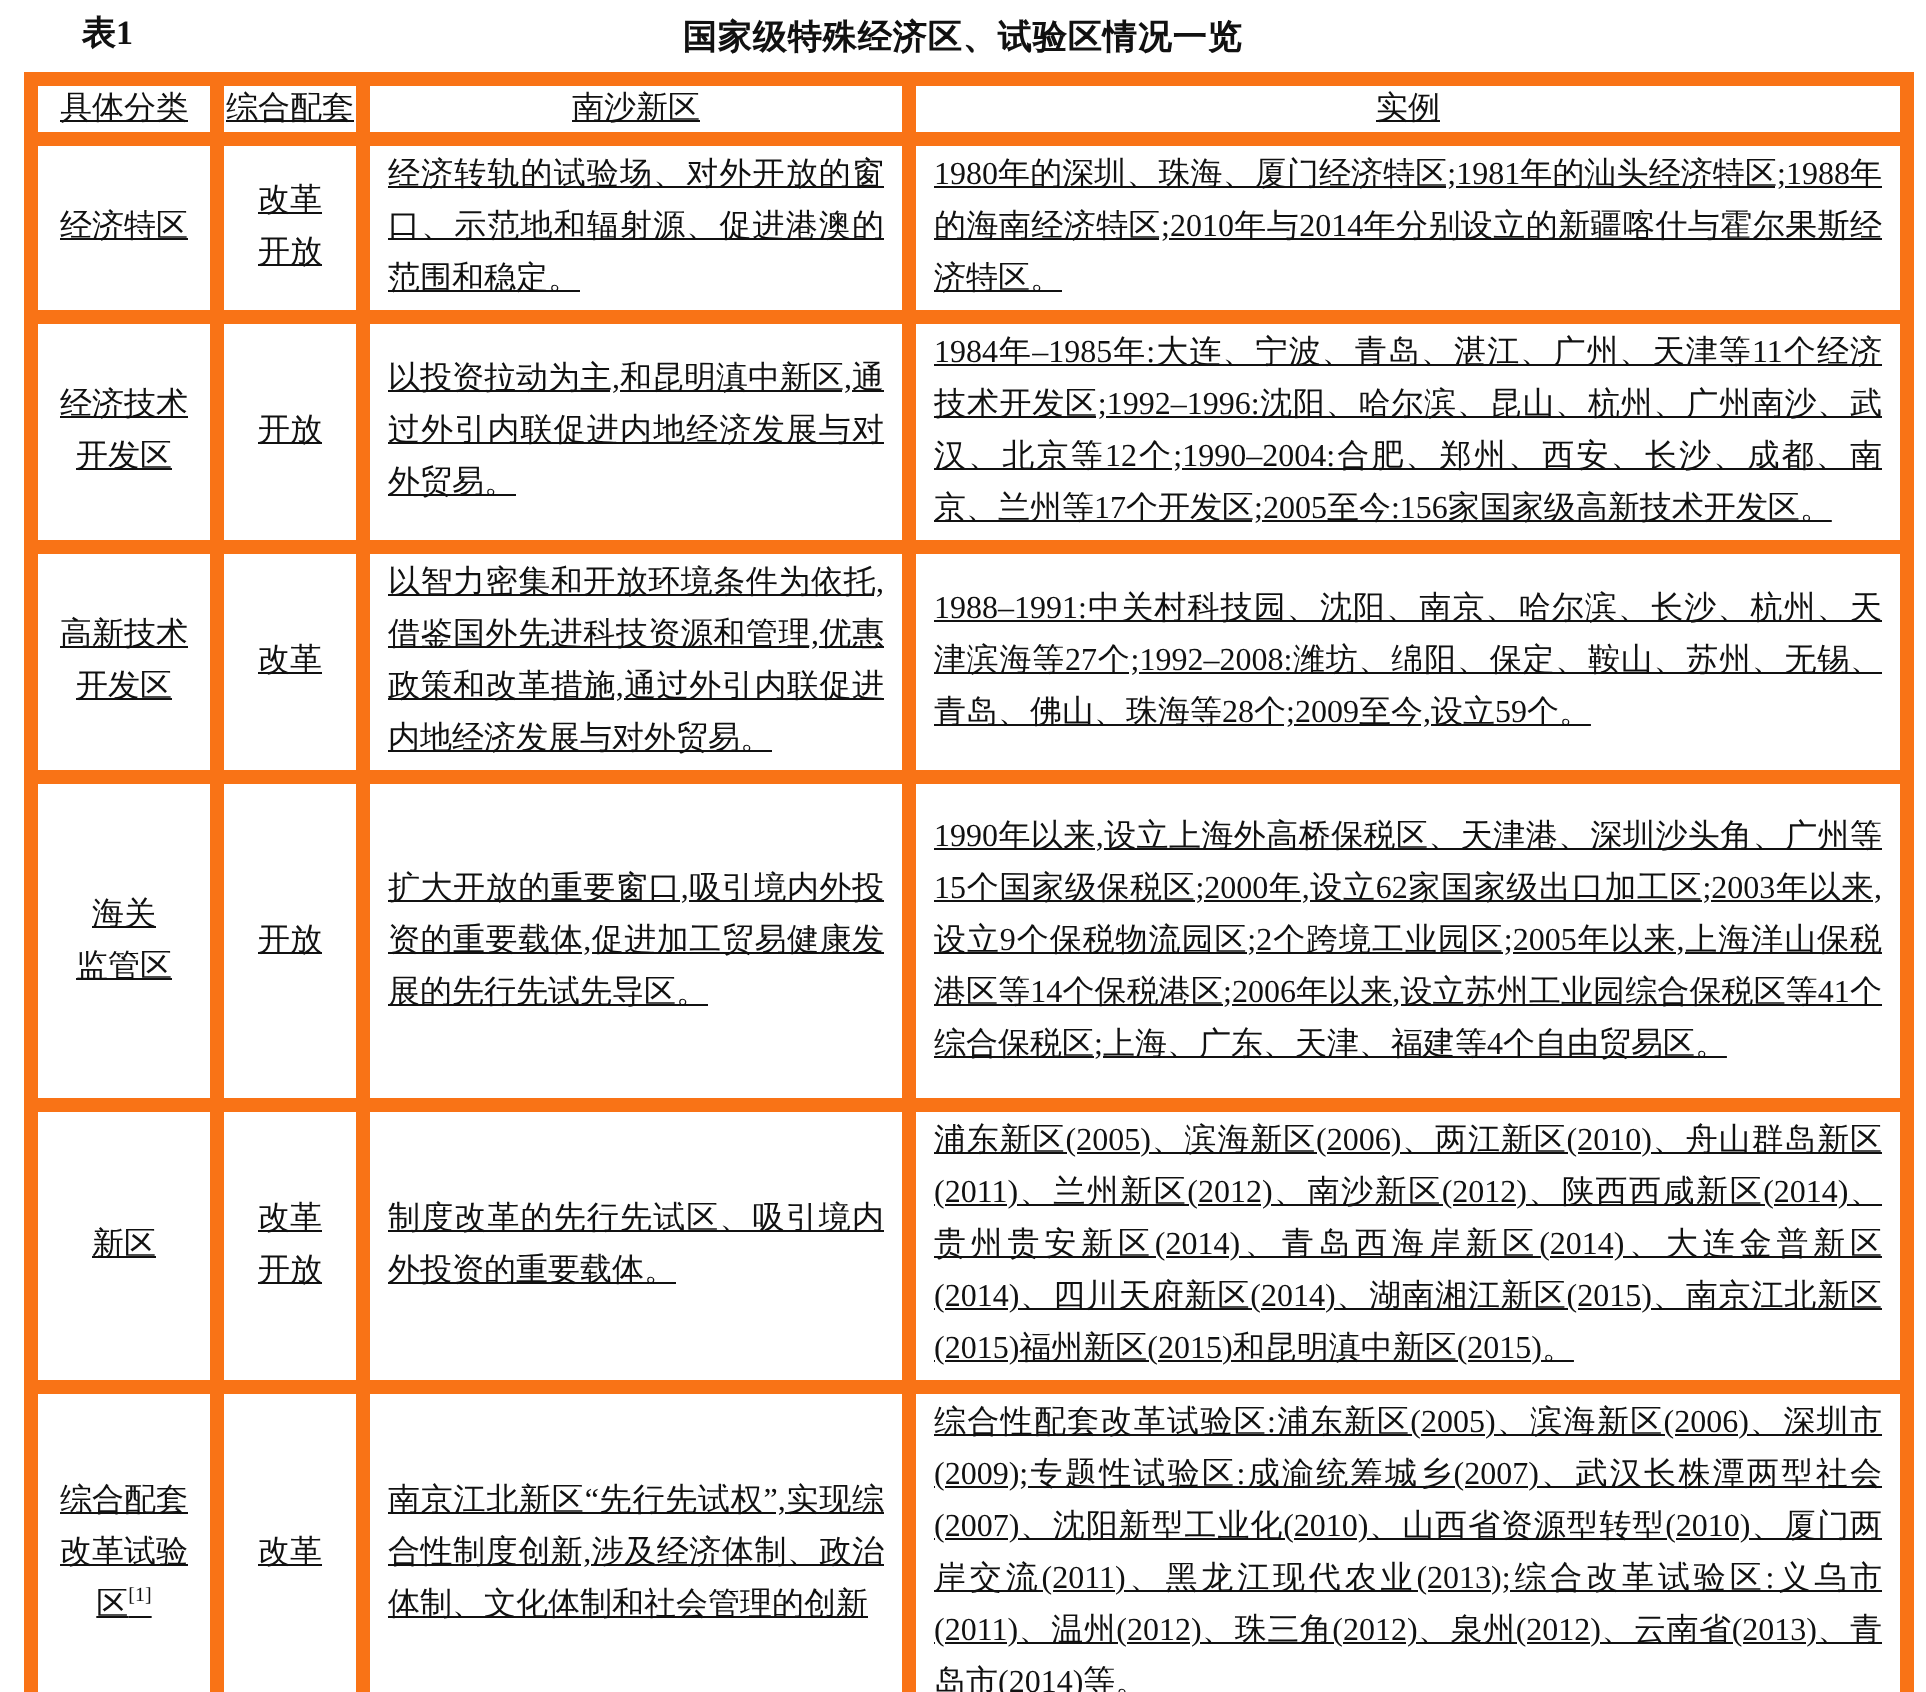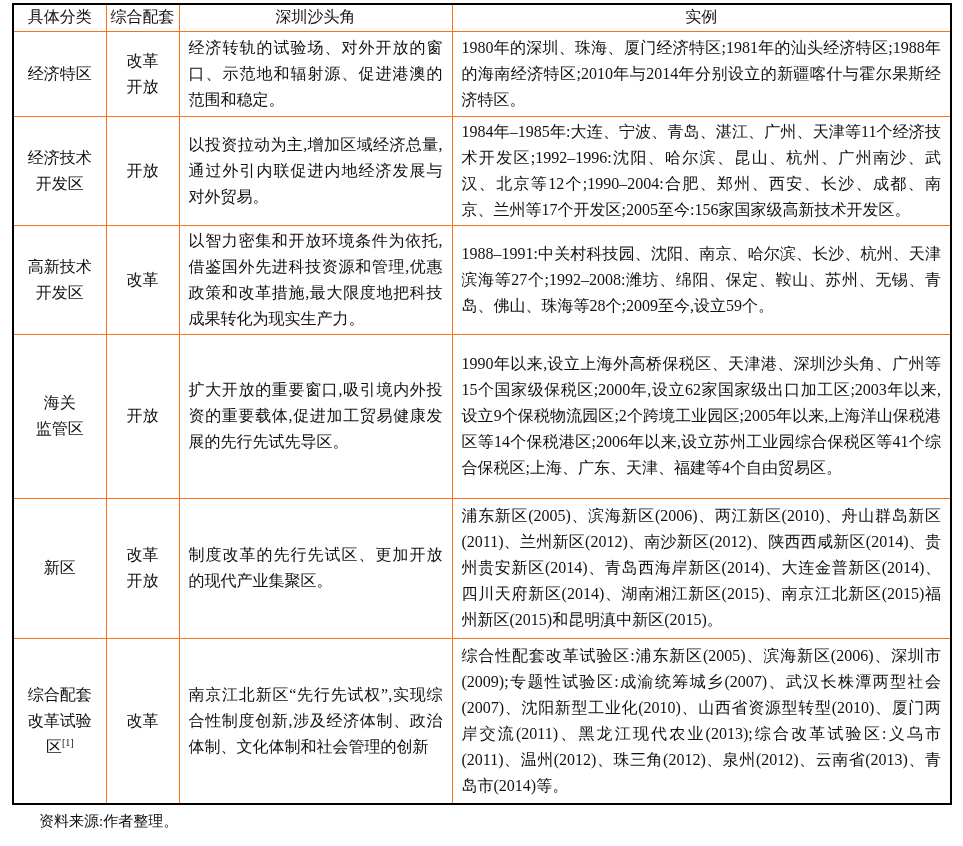--- a/index.html
+++ b/index.html
@@ -32,24 +32,25 @@
   }
   table.zones {
     border-collapse: collapse;
     table-layout: fixed;
     width: 938px;
     margin-left: 12px;
     margin-top: 3px;
     border: 2px solid #000000;
   }
   table.zones td, table.zones th {
-    border: 1px solid #f97316;
+    border: 7px solid #f97316;
     font-weight: normal;
     vertical-align: middle;
     overflow: hidden;
+    text-decoration: underline;
   }
   tr.hdr { height: 27px; }
   tr.r0 { height: 85px; }
   tr.r1 { height: 102px; }
   tr.r2 { height: 104px; }
   tr.r3 { height: 164px; }
   tr.r4 { height: 140px; }
   tr.r5 { height: 166px; }
   .c-cat, .c-theme {
     text-align: center;
@@ -70,73 +71,77 @@
     margin-left: 39px;
     margin-top: 7px;
     font-size: 15px;
   }
 </style>
 </head>
 <body>
 
 <div class="page">
 
+  <div class="title-bar">
+    <span class="title-label">表1</span>
+    <div class="title-caption">国家级特殊经济区、试验区情况一览</div>
+  </div>
 
   <table class="zones">
     <colgroup>
       <col style="width:93px">
       <col style="width:73px">
       <col style="width:273px">
       <col style="width:499px">
     </colgroup>
     <tbody>
         <tr class="hdr">
       <th class="h">具体分类</th>
       <th class="h">综合配套</th>
-      <th class="h">深圳沙头角</th>
+      <th class="h">南沙新区</th>
       <th class="h">实例</th>
     </tr>
 
     <tr class="r0">
       <td class="c-cat"><span class="ml">经济特区</span><sup></sup></td>
       <td class="c-theme"><span class="ml">改革
 开放</span></td>
       <td class="c-obj">经济转轨的试验场、对外开放的窗口、示范地和辐射源、促进港澳的范围和稳定。</td>
       <td class="c-ex">1980年的深圳、珠海、厦门经济特区;1981年的汕头经济特区;1988年的海南经济特区;2010年与2014年分别设立的新疆喀什与霍尔果斯经济特区。</td>
     </tr>
 
     <tr class="r1">
       <td class="c-cat"><span class="ml">经济技术
 开发区</span><sup></sup></td>
       <td class="c-theme"><span class="ml">开放</span></td>
-      <td class="c-obj">以投资拉动为主,增加区域经济总量,通过外引内联促进内地经济发展与对外贸易。</td>
+      <td class="c-obj">以投资拉动为主,和昆明滇中新区,通过外引内联促进内地经济发展与对外贸易。</td>
       <td class="c-ex">1984年–1985年:大连、宁波、青岛、湛江、广州、天津等11个经济技术开发区;1992–1996:沈阳、哈尔滨、昆山、杭州、广州南沙、武汉、北京等12个;1990–2004:合肥、郑州、西安、长沙、成都、南京、兰州等17个开发区;2005至今:156家国家级高新技术开发区。</td>
     </tr>
 
     <tr class="r2">
       <td class="c-cat"><span class="ml">高新技术
 开发区</span><sup></sup></td>
       <td class="c-theme"><span class="ml">改革</span></td>
-      <td class="c-obj">以智力密集和开放环境条件为依托,借鉴国外先进科技资源和管理,优惠政策和改革措施,最大限度地把科技成果转化为现实生产力。</td>
+      <td class="c-obj">以智力密集和开放环境条件为依托,借鉴国外先进科技资源和管理,优惠政策和改革措施,通过外引内联促进内地经济发展与对外贸易。</td>
       <td class="c-ex">1988–1991:中关村科技园、沈阳、南京、哈尔滨、长沙、杭州、天津滨海等27个;1992–2008:潍坊、绵阳、保定、鞍山、苏州、无锡、青岛、佛山、珠海等28个;2009至今,设立59个。</td>
     </tr>
 
     <tr class="r3">
       <td class="c-cat"><span class="ml">海关
 监管区</span><sup></sup></td>
       <td class="c-theme"><span class="ml">开放</span></td>
       <td class="c-obj">扩大开放的重要窗口,吸引境内外投资的重要载体,促进加工贸易健康发展的先行先试先导区。</td>
       <td class="c-ex">1990年以来,设立上海外高桥保税区、天津港、深圳沙头角、广州等15个国家级保税区;2000年,设立62家国家级出口加工区;2003年以来,设立9个保税物流园区;2个跨境工业园区;2005年以来,上海洋山保税港区等14个保税港区;2006年以来,设立苏州工业园综合保税区等41个综合保税区;上海、广东、天津、福建等4个自由贸易区。</td>
     </tr>
 
     <tr class="r4">
       <td class="c-cat"><span class="ml">新区</span><sup></sup></td>
       <td class="c-theme"><span class="ml">改革
 开放</span></td>
-      <td class="c-obj">制度改革的先行先试区、更加开放的现代产业集聚区。</td>
+      <td class="c-obj">制度改革的先行先试区、吸引境内外投资的重要载体。</td>
       <td class="c-ex">浦东新区(2005)、滨海新区(2006)、两江新区(2010)、舟山群岛新区(2011)、兰州新区(2012)、南沙新区(2012)、陕西西咸新区(2014)、贵州贵安新区(2014)、青岛西海岸新区(2014)、大连金普新区(2014)、四川天府新区(2014)、湖南湘江新区(2015)、南京江北新区(2015)福州新区(2015)和昆明滇中新区(2015)。</td>
     </tr>
 
     <tr class="r5">
       <td class="c-cat"><span class="ml">综合配套
 改革试验
 区</span><sup>[1]</sup></td>
       <td class="c-theme"><span class="ml">改革</span></td>
       <td class="c-obj">南京江北新区“先行先试权”,实现综合性制度创新,涉及经济体制、政治体制、文化体制和社会管理的创新</td>
       <td class="c-ex">综合性配套改革试验区:浦东新区(2005)、滨海新区(2006)、深圳市(2009);专题性试验区:成渝统筹城乡(2007)、武汉长株潭两型社会(2007)、沈阳新型工业化(2010)、山西省资源型转型(2010)、厦门两岸交流(2011)、黑龙江现代农业(2013);综合改革试验区:义乌市(2011)、温州(2012)、珠三角(2012)、泉州(2012)、云南省(2013)、青岛市(2014)等。</td>

